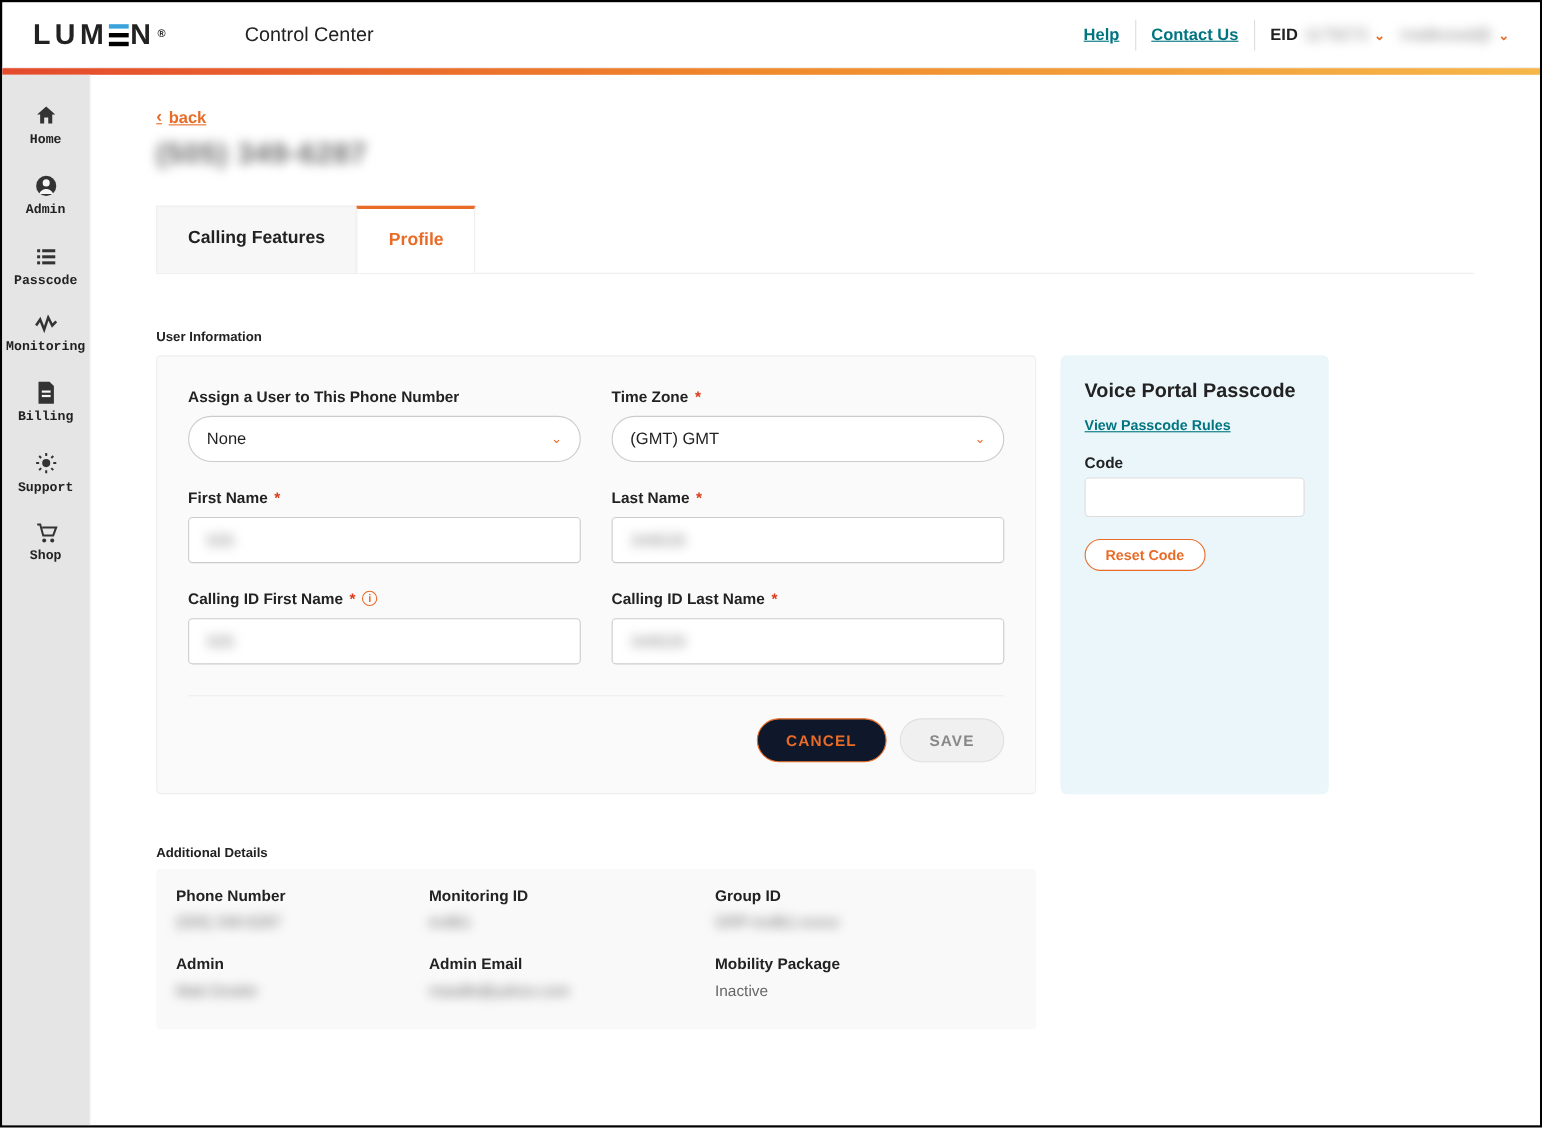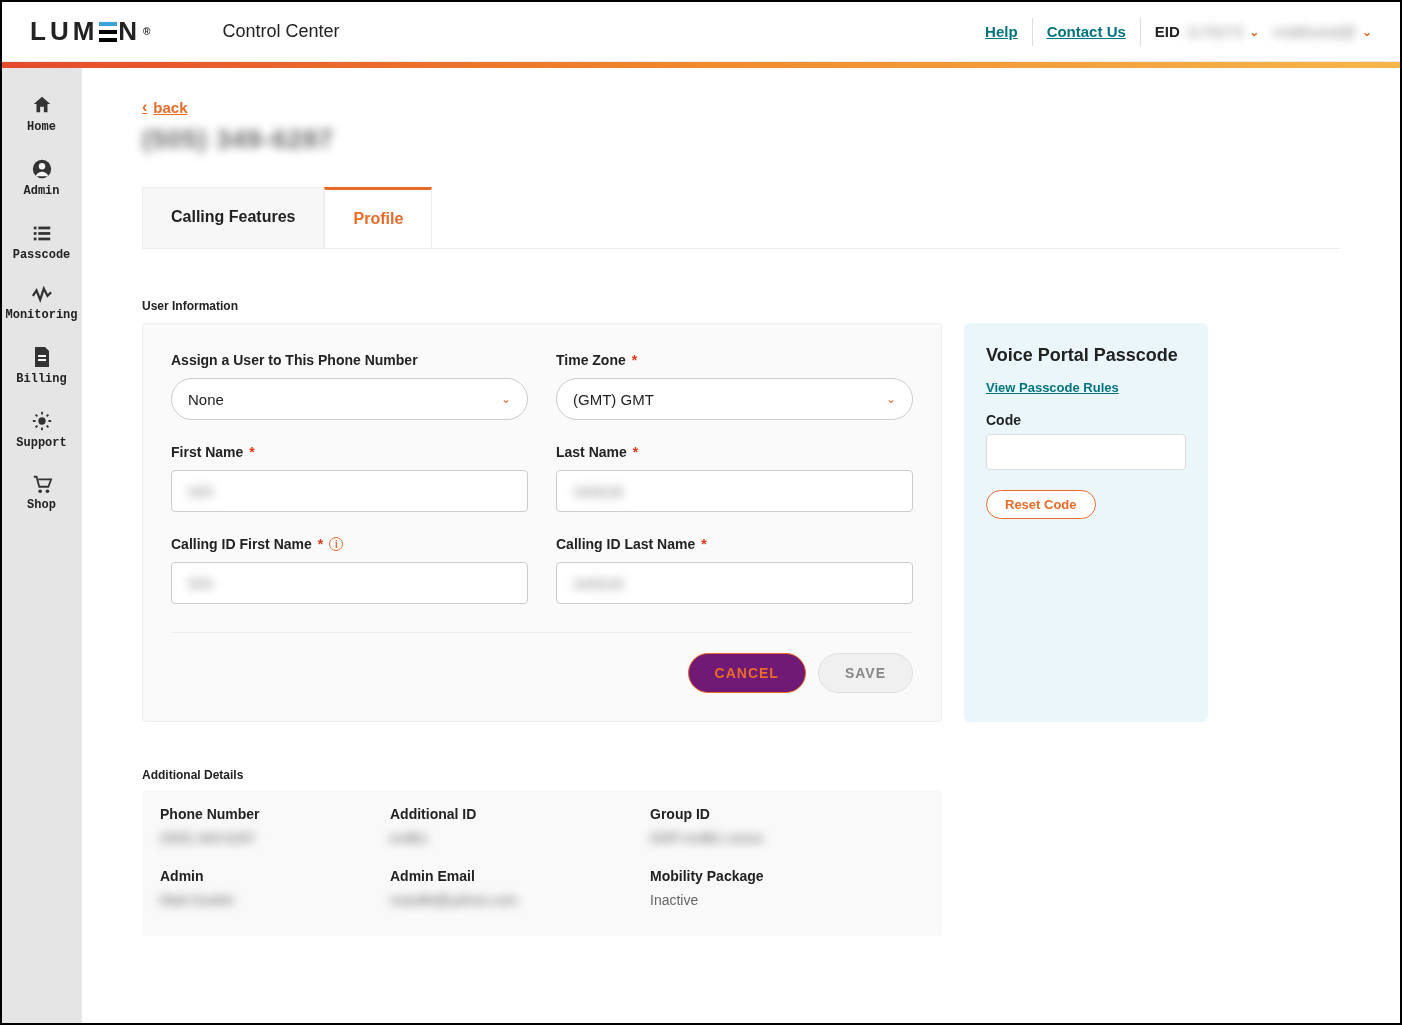--- a/index.html
+++ b/index.html
@@ -43,21 +43,21 @@
   .grid2 { display: grid; grid-template-columns: 1fr 1fr; gap: 24px 28px; }
   .label { font-size: 14px; font-weight: 800; margin-bottom: 10px; display: flex; align-items: center; gap: 6px; }
   .req { color: #dd3a1a; font-weight: 800; }
   .info-ico { display: inline-flex; align-items: center; justify-content: center; width: 14px; height: 14px; border: 1.5px solid #e86c28; border-radius: 50%; color: #e86c28; font-size: 10px; font-weight: 700; }
   .select, .input { width: 100%; height: 42px; border: 1px solid #ccc; border-radius: 22px; padding: 0 16px; font-size: 15px; display: flex; align-items: center; justify-content: space-between; background: #fff; }
   .input { border-radius: 4px; }
   .input input { border: none; outline: none; font-size: 15px; width: 100%; background: transparent; }
   .hr { border: none; border-top: 1px solid #eee; margin: 28px 0 20px 0; }
   .btn-row { display: flex; justify-content: flex-end; gap: 12px; }
   .btn { height: 40px; padding: 0 26px; border-radius: 22px; font-weight: 800; font-size: 14px; letter-spacing: 1px; cursor: pointer; }
-  .btn-outline { background: #701a75; border: 1.5px solid #e86c28; color: #e86c28; }
+  .btn-outline { background: #0f172a; border: 1.5px solid #e86c28; color: #e86c28; }
   .btn-muted { background: #f0f0f0; border: 1px solid #e0e0e0; color: #888; }
 
   .side-card { width: 244px; background: #eaf6fa; border-radius: 6px; padding: 22px; }
   .side-card .title { font-size: 18px; font-weight: 800; margin-bottom: 12px; }
   .side-link { color: #00757f; text-decoration: underline; font-size: 13px; font-weight: 600; }
   .side-card .fld-label { font-size: 14px; font-weight: 700; margin-top: 16px; }
   .side-card .fld-input { background: #fff; border: 1px solid #ddd; height: 36px; border-radius: 4px; margin-top: 6px; }
   .btn-reset { display: inline-block; margin-top: 20px; background: #fff; border: 1.5px solid #e86c28; color: #e86c28; padding: 6px 18px; border-radius: 18px; font-weight: 700; font-size: 13px; cursor: pointer; }
 
   .addl-card { width: 800px; background: #f9f9f9; border-radius: 4px; padding: 16px 18px 28px 18px; margin-top: 8px; }
@@ -243,21 +243,21 @@
     </div>
 
     <div class="section-title" style="margin-top:46px">Additional Details</div>
     <div class="addl-card">
       <div class="addl-grid">
         <div>
           <div class="addl-label">Phone Number</div>
           <div class="addl-value blurred">(505) 349-6287</div>
         </div>
         <div>
-          <div class="addl-label">Additional ID</div>
+          <div class="addl-label">Monitoring ID</div>
           <div class="addl-value blurred">evdb1</div>
         </div>
         <div>
           <div class="addl-label">Group ID</div>
           <div class="addl-value blurred">GRP-evdb1-xxxxx</div>
         </div>
         <div>
           <div class="addl-label">Admin</div>
           <div class="addl-value blurred">Matt Dowler</div>
         </div>

